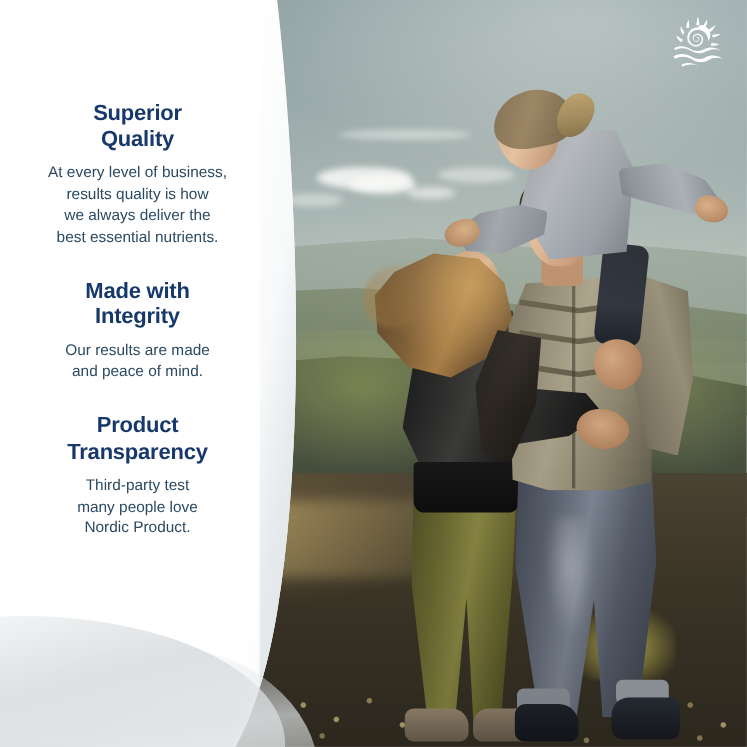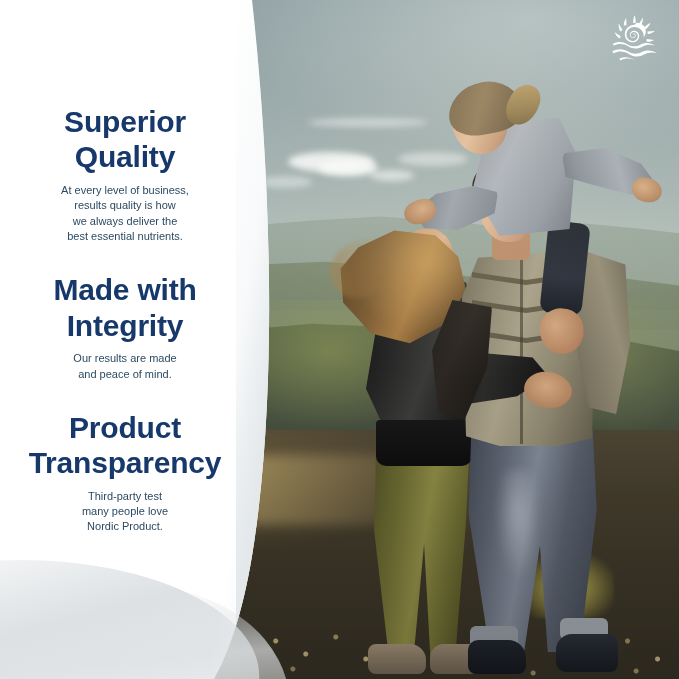--- a/index.html
+++ b/index.html
@@ -380,30 +380,30 @@
   .blocks {
     position: absolute;
     left: 0; top: 0;
     width: 250px;
     padding-top: 92px;
     text-align: center;
   }
   .block { margin-bottom: 28px; }
   .block-title {
     color: #17386a;
-    font-size: 30px;
+    font-size: 20px;
     font-weight: bold;
     line-height: 1.18;
     letter-spacing: -0.2px;
-    margin: 12px 0 8px 0;
+    margin: 0 0 8px 0;
     padding: 0 18px;
   }
   .block-body {
     color: #2c4a63;
-    font-size: 11px;
+    font-size: 14px;
     line-height: 1.40;
     margin: 0;
     padding: 0 20px;
   }
   .block-body span { display: block; }
 
   .block.b1 { margin-top: 0px; }
   .block.b2 { margin-top: 26px; }
   .block.b3 { margin-top: 26px; }
 

